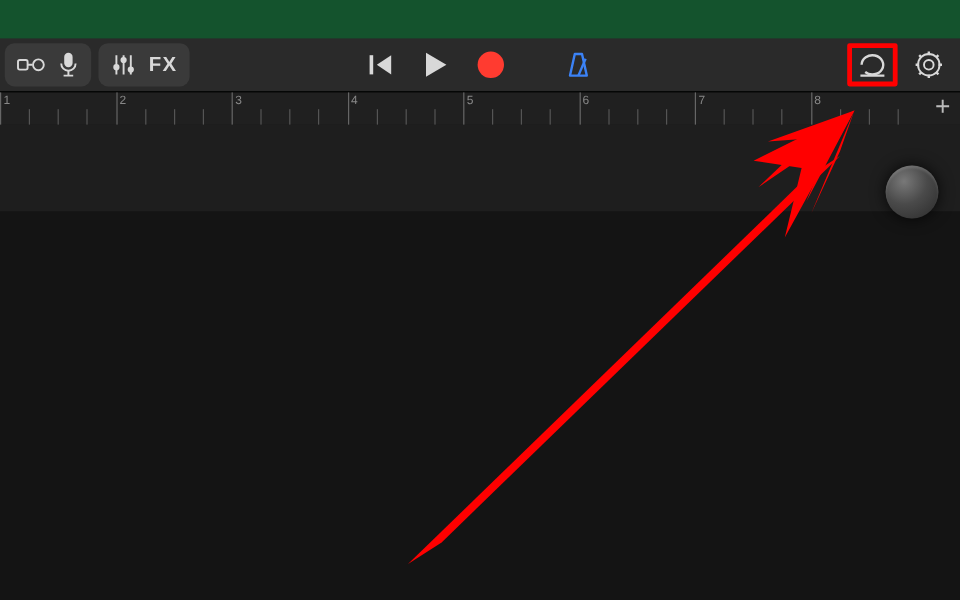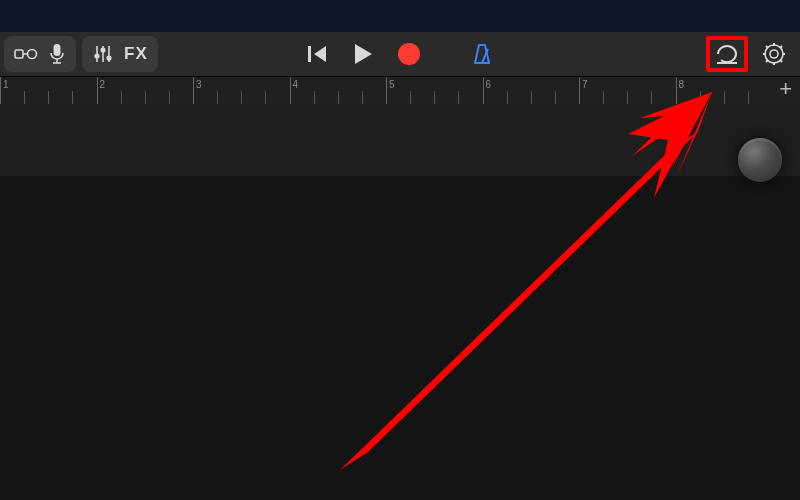--- a/index.html
+++ b/index.html
@@ -1,16 +1,16 @@
 <!DOCTYPE html>
 <html><head>
 <meta charset="utf-8">
 <style>
   html,body{margin:0;padding:0;background:#000;width:800px;height:500px;overflow:hidden;font-family:-apple-system,Helvetica,Arial,sans-serif}
-  .root{position:relative;width:800px;height:416px;background:#0f172a}
+  .root{position:relative;width:800px;height:416px;background:#14532d}
   
   .topbar{position:absolute;left:0;top:32px;width:800px;height:44px;background:#2a2a2a;display:flex;align-items:center}
   .tb-left{display:flex;align-items:center;margin-left:4px;gap:6px}
   .tb-center{position:absolute;left:50%;transform:translateX(-50%);display:flex;align-items:center;gap:22px}
   .tb-right{margin-left:auto;display:flex;align-items:center;gap:14px;margin-right:14px}
   .pill{background:#3a3a3a;border-radius:8px;height:36px;display:flex;align-items:center;justify-content:center;padding:0 10px;gap:10px}
   .iconbtn{display:flex;align-items:center;justify-content:center;color:#d9d9d9}
   .iconbtn svg{display:block}
   .redbox{border:4px solid #ff0000;border-radius:2px;padding:2px 4px}
   

